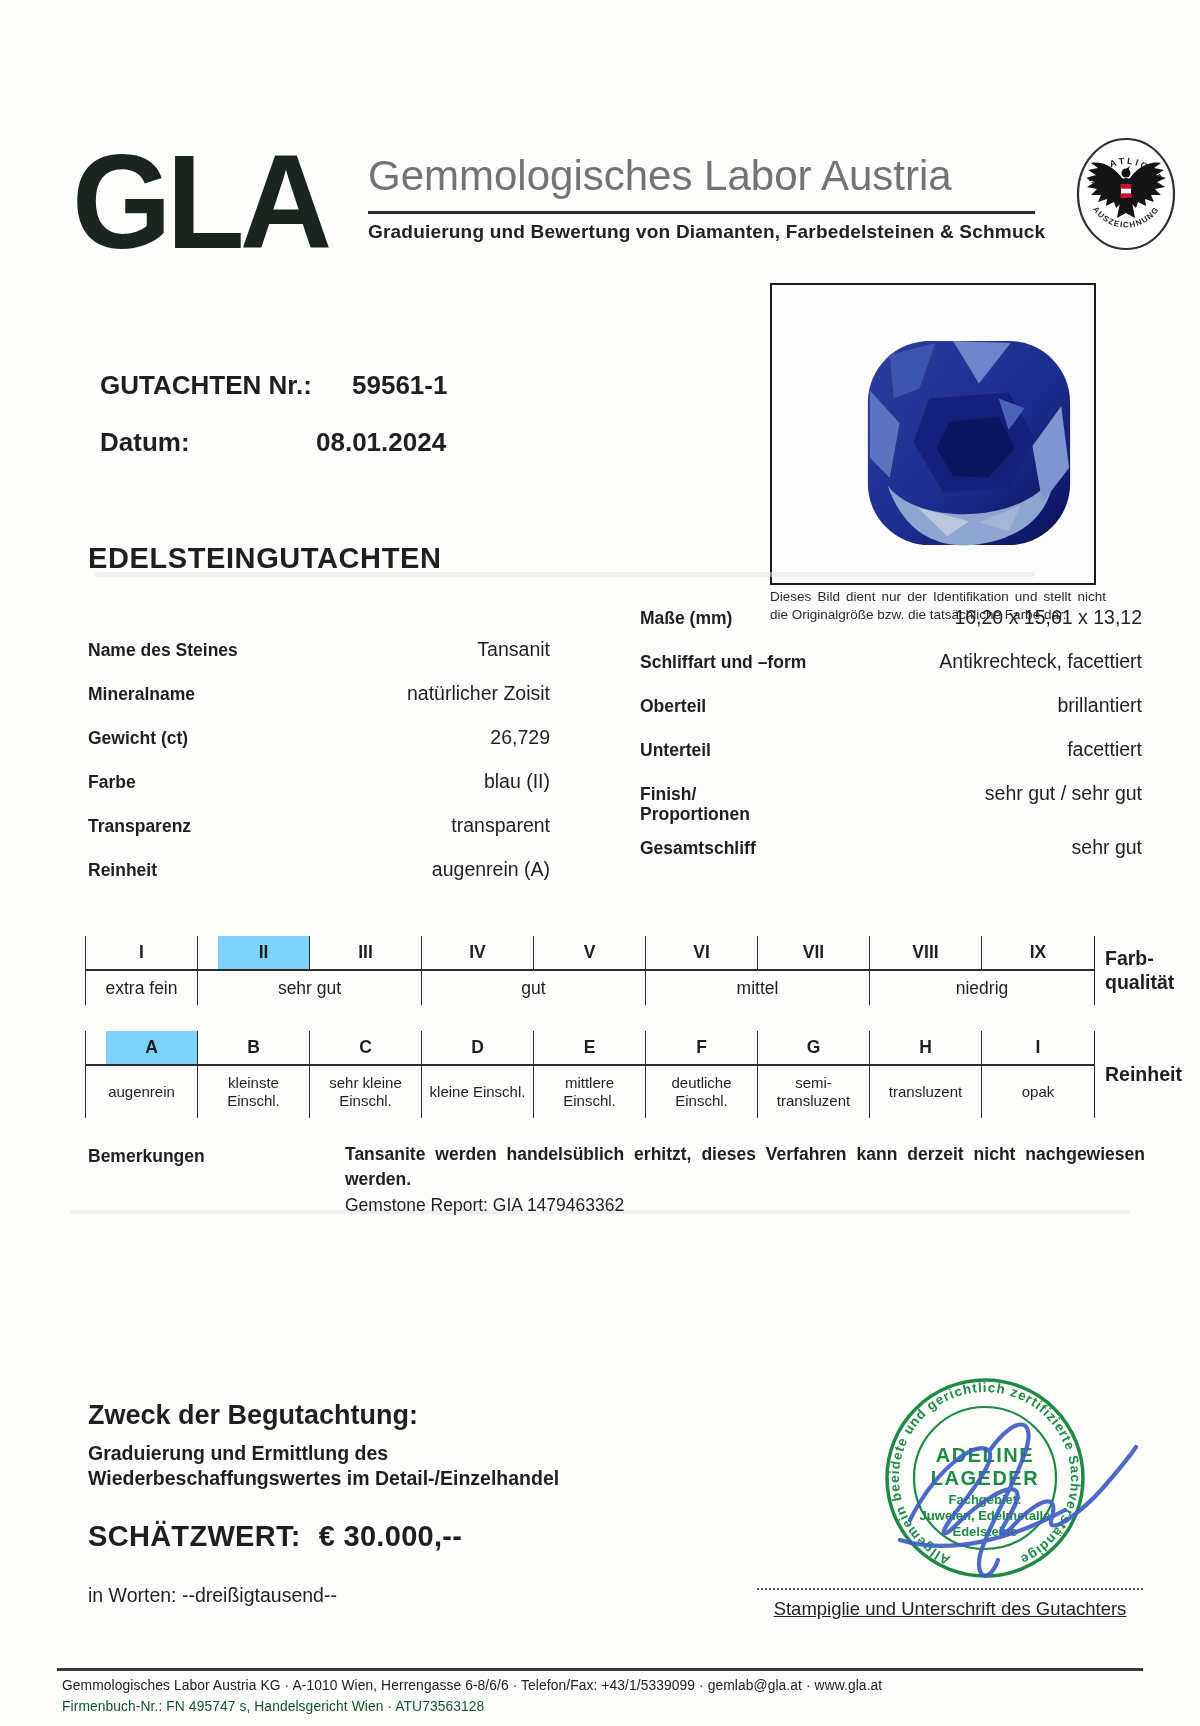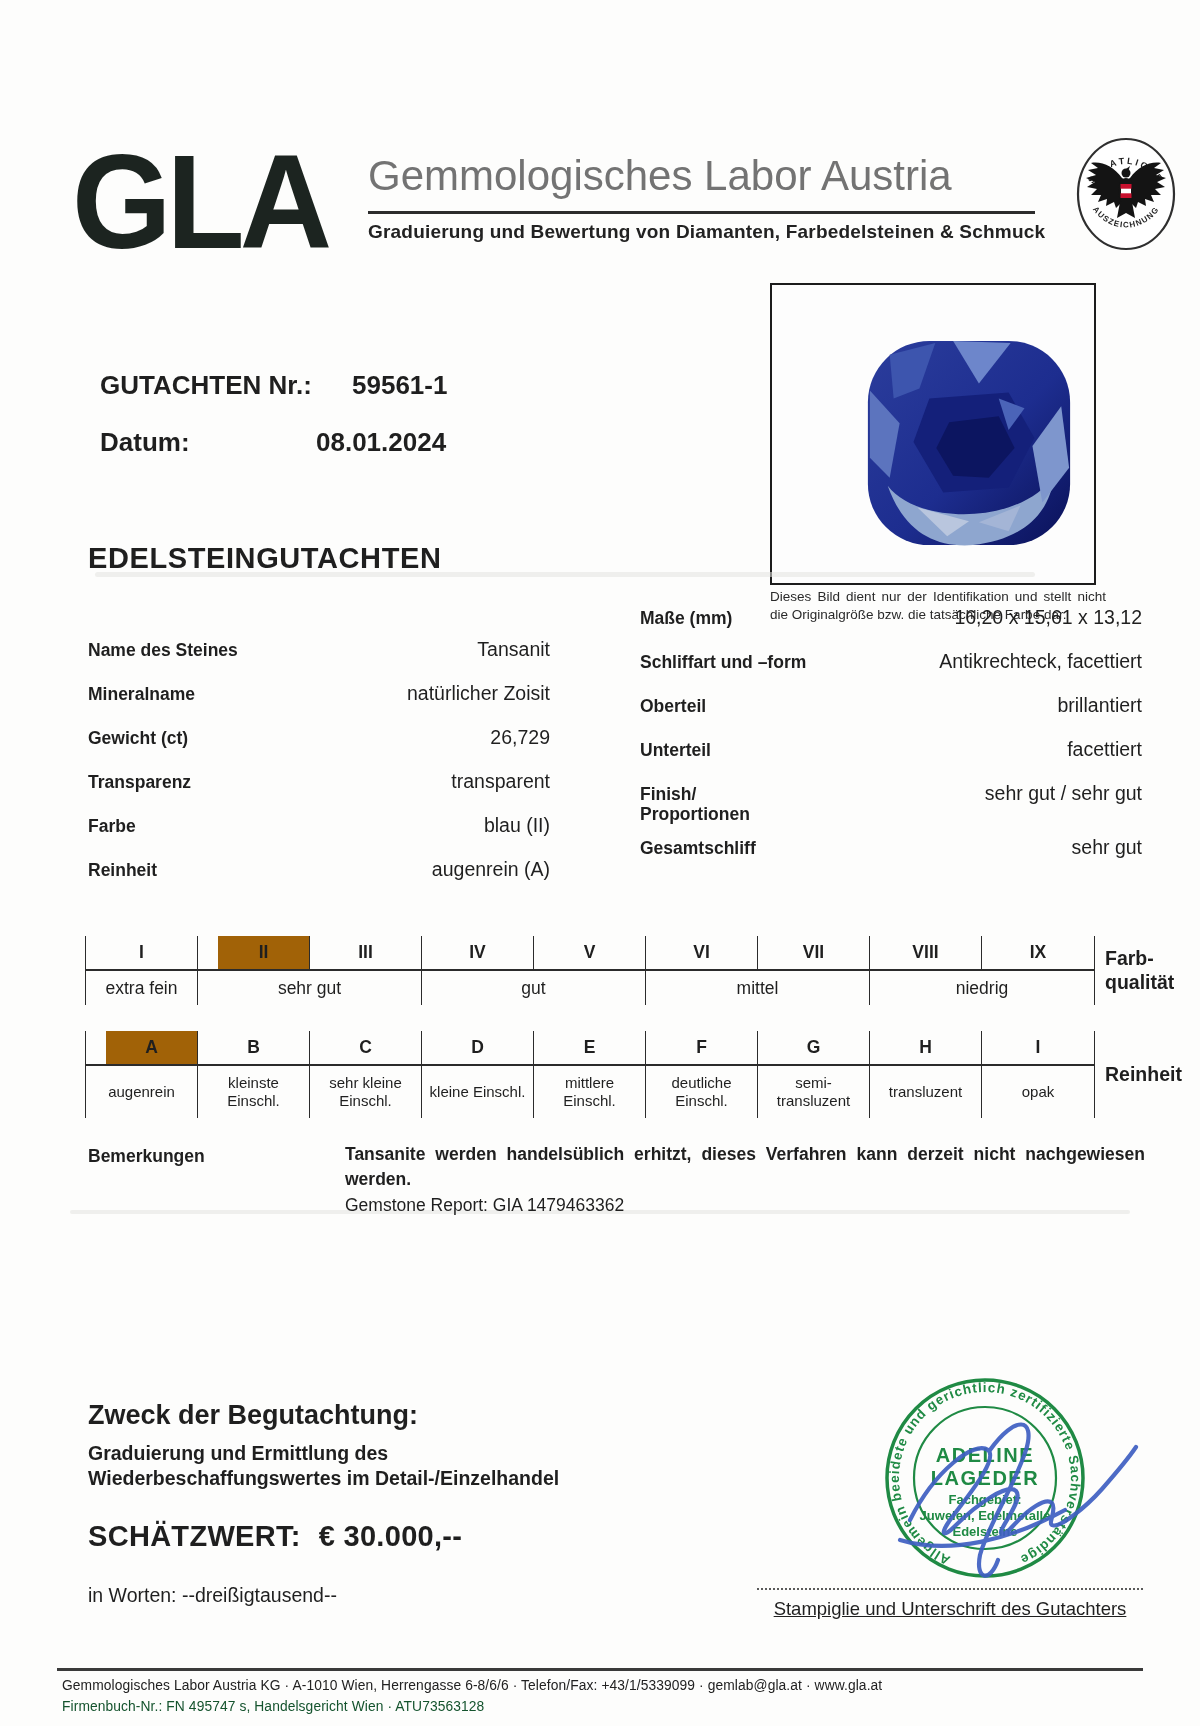--- a/index.html
+++ b/index.html
@@ -41,21 +41,21 @@
          border-left:1.5px solid #2b2b2b;border-right:1.5px solid #2b2b2b;}
   .grid5{display:grid;grid-template-columns:1fr 2fr 2fr 2fr 2fr;width:1008px;
          border-left:1.5px solid #2b2b2b;border-right:1.5px solid #2b2b2b;}
   .rule-b{border-bottom:2.5px solid #2b2b2b;}
   .cell{border-right:1.5px solid #2b2b2b;text-align:center;}
   .cell:last-child{border-right:none;}
   .grade-cell{font-size:17.5px;font-weight:700;line-height:33px;height:33px;}
   .group-cell{font-size:17.5px;font-weight:400;line-height:34px;height:34px;}
   .desc-cell{font-size:15px;font-weight:400;height:52px;display:flex;align-items:center;
              justify-content:center;text-align:center;line-height:1.22;padding:0 3px;box-sizing:border-box;}
-  .sel{background:#a16207;margin-left:20px;}
+  .sel{background:#7dd3fc;margin-left:20px;}
   .axis{padding-left:10px;font-size:19.5px;font-weight:700;white-space:pre-line;line-height:1.2;
         display:flex;align-items:center;width:100px;}
   .gap26{height:26px;}
   
   .remarks-label{left:88px;top:1146px;font-size:17.5px;font-weight:700;}
   .remarks-text{left:345px;top:1142px;width:800px;font-size:17.5px;line-height:1.45;}
   .just{text-align:justify;text-align-last:justify;font-weight:bold;}
   
   .purpose-h{left:88px;top:1400px;font-size:27px;font-weight:700;}
   .purpose-t{left:88px;top:1441px;font-size:19.5px;font-weight:700;line-height:1.3;}
@@ -153,26 +153,26 @@
     </div>
     <div class="prop-row">
       <span class="plabel">Mineralname</span>
       <span class="pval">natürlicher Zoisit</span>
     </div>
     <div class="prop-row">
       <span class="plabel">Gewicht (ct)</span>
       <span class="pval">26,729</span>
     </div>
     <div class="prop-row">
+      <span class="plabel">Farbe</span>
+      <span class="pval">blau (II)</span>
+    </div>
+    <div class="prop-row">
       <span class="plabel">Transparenz</span>
       <span class="pval">transparent</span>
-    </div>
-    <div class="prop-row">
-      <span class="plabel">Farbe</span>
-      <span class="pval">blau (II)</span>
     </div>
     <div class="prop-row">
       <span class="plabel">Reinheit</span>
       <span class="pval">augenrein (A)</span>
     </div>
   </div>
 
   <div class="abs props-right">
     <div class="prop-row">
       <span class="plabel">Maße (mm)</span>

